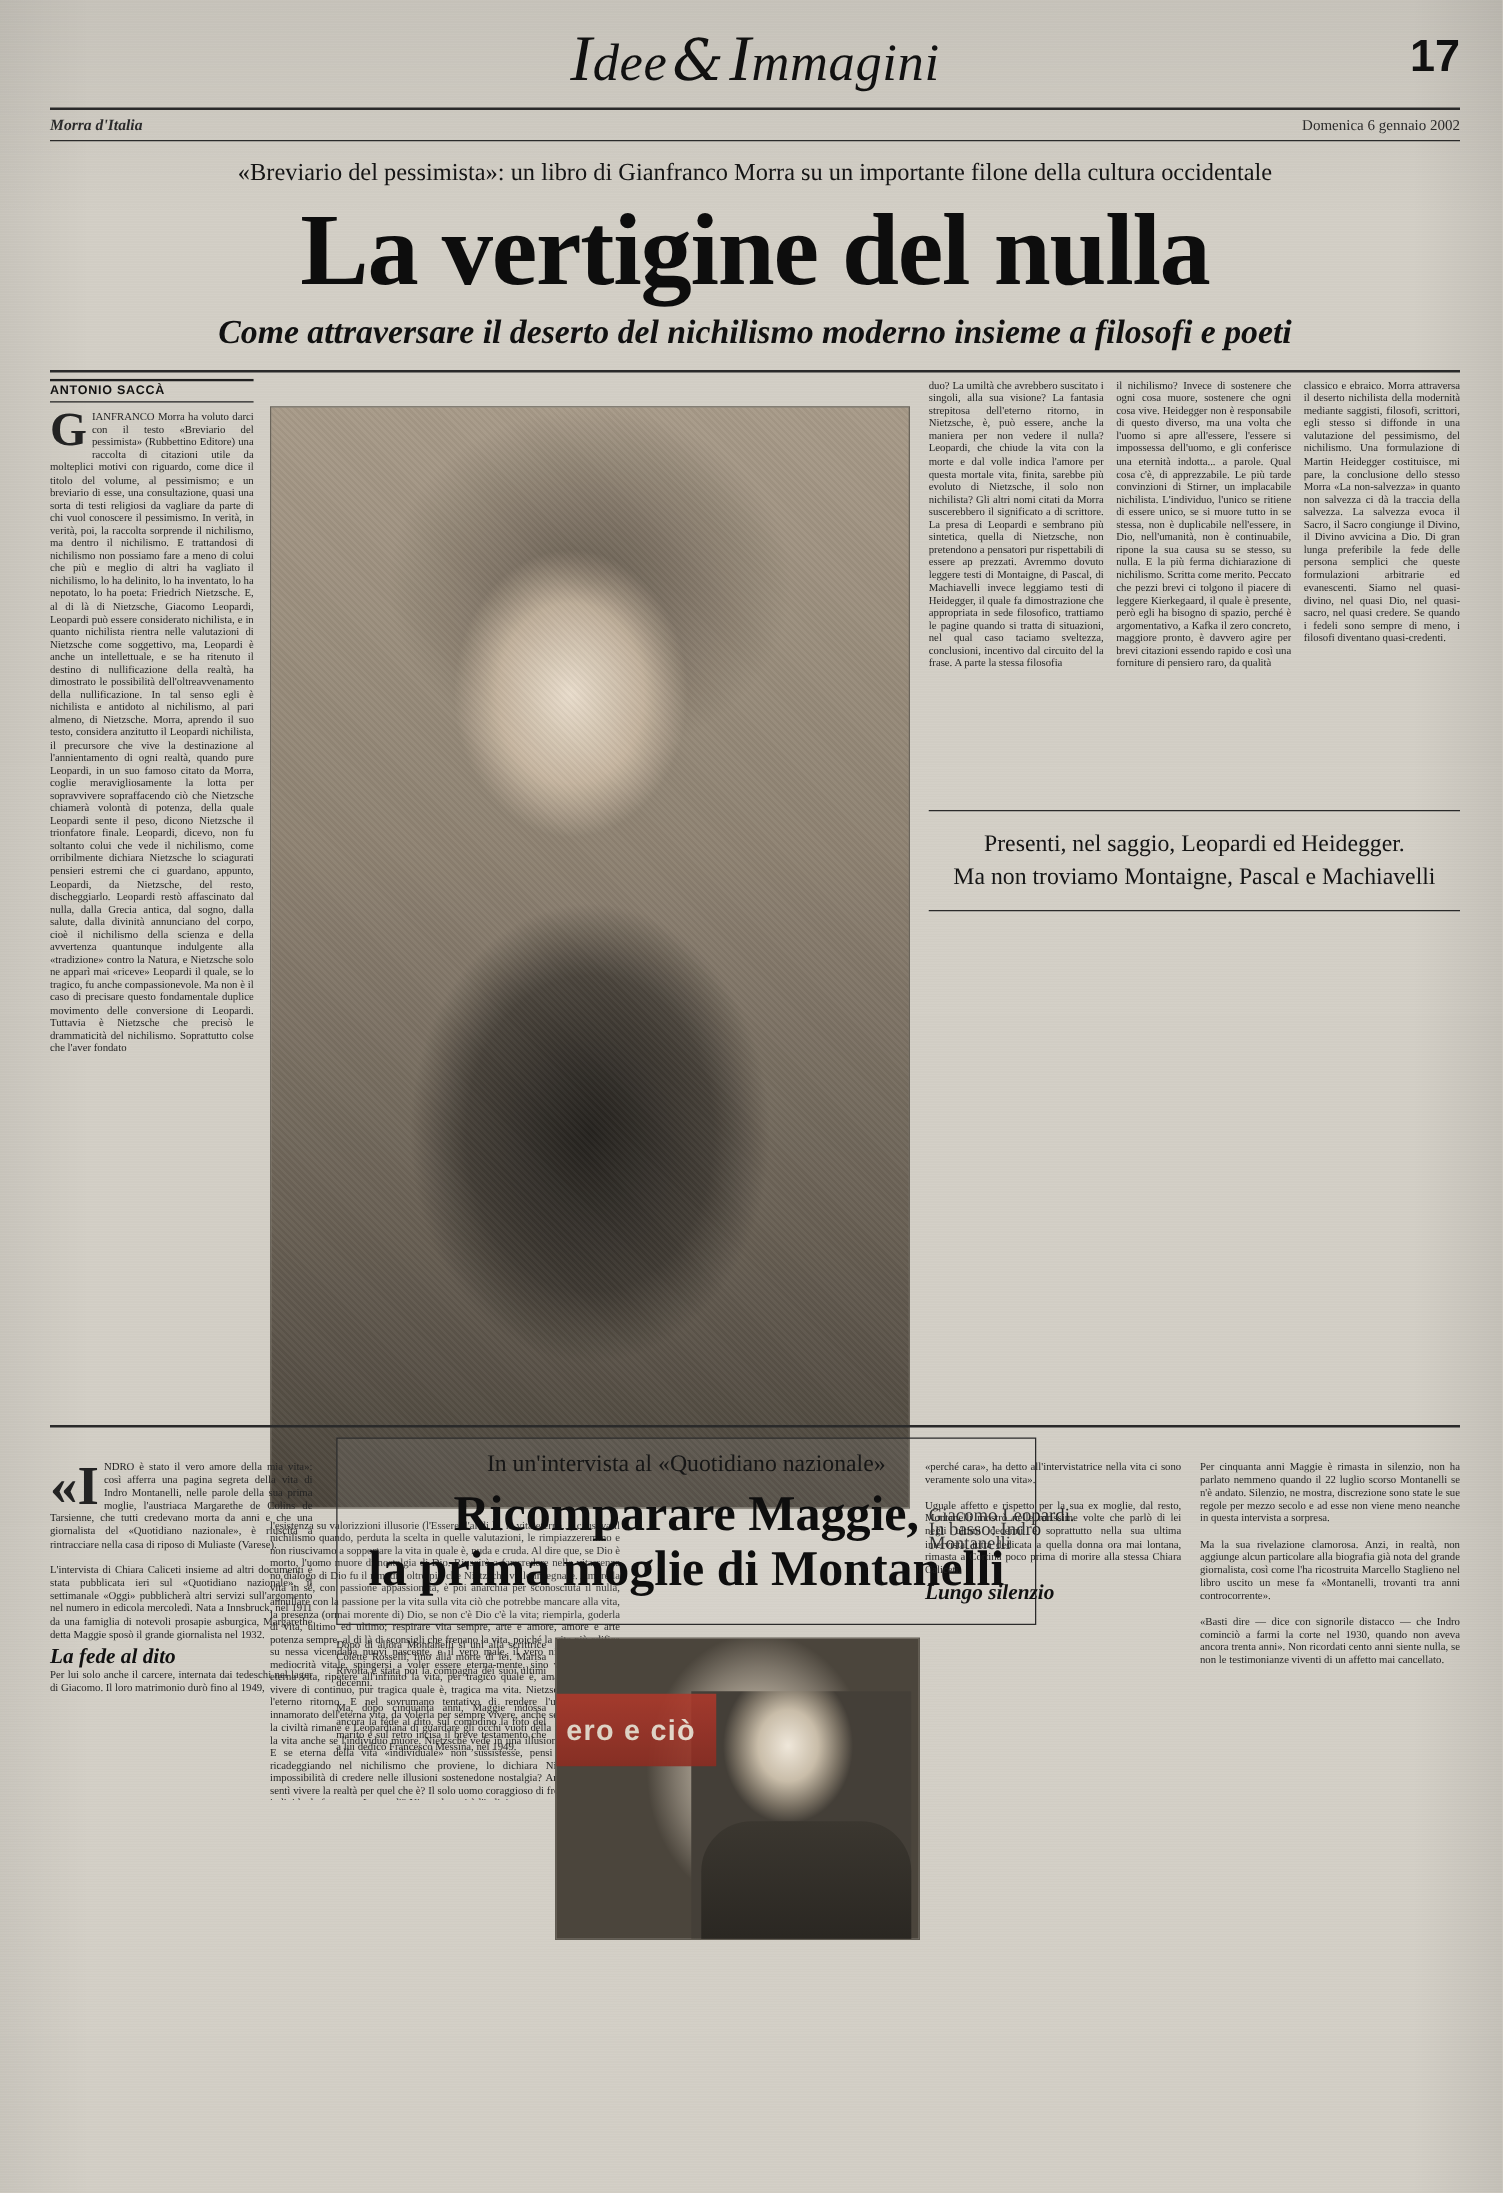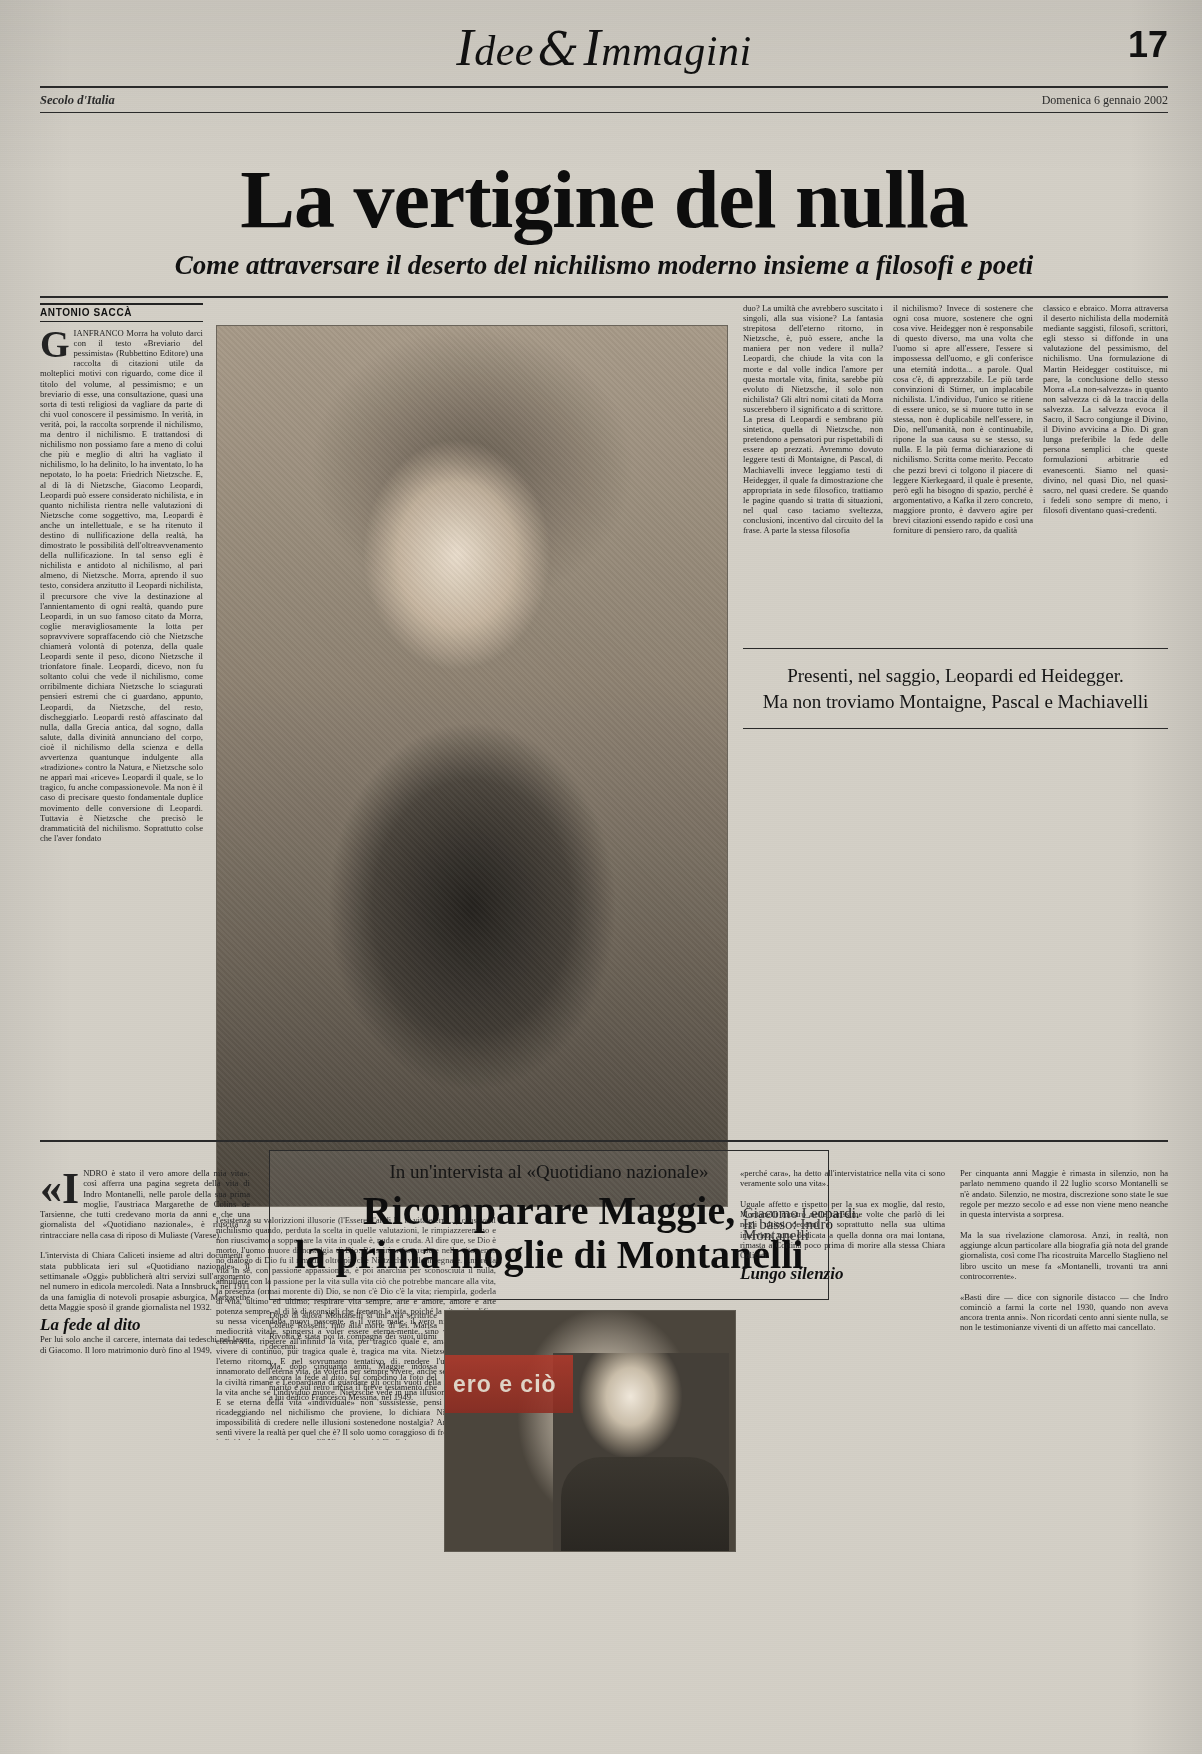--- a/index.html
+++ b/index.html
@@ -224,25 +224,26 @@
 
   <div class="masthead">
     <div class="masthead-title">
       <span class="cap">I</span><span>dee</span><span class="amp">&amp;</span><span class="cap">I</span><span>mmagini</span>
     </div>
     <div class="page-number">17</div>
   </div>
 
   <div class="rule rule-top"></div>
   <div class="folio">
-    <div class="left">Secolo d'Italia</div>
+    <div class="left">Morra d'Italia</div>
     <div class="right">Domenica 6 gennaio 2002</div>
   </div>
   <div class="rule rule-bottom"></div>
 
+  <div class="kicker">«Breviario del pessimista»: un libro di Gianfranco Morra su un importante filone della cultura occidentale</div>
   <div class="headline">La vertigine del nulla</div>
   <div class="subhead">Come attraversare il deserto del nichilismo moderno insieme a filosofi e poeti</div>
   <div class="rule rule-head"></div>
 
   <div class="body-wrap">
 
     <div class="col colA">
       <div class="byline">ANTONIO SACCÀ</div>
       <span class="dropcap">G</span>
       <p class="first">IANFRANCO Morra ha voluto darci con il testo «Breviario del pessimista» (Rubbettino Editore) una raccolta di citazioni utile da molteplici motivi con riguardo, come dice il titolo del volume, al pessimismo; e un breviario di esse, una consultazione, quasi una sorta di testi religiosi da vagliare da parte di chi vuol conoscere il pessimismo. In verità, in verità, poi, la raccolta sorprende il nichilismo, ma dentro il nichilismo. E trattandosi di nichilismo non possiamo fare a meno di colui che più e meglio di altri ha vagliato il nichilismo, lo ha delinito, lo ha inventato, lo ha nepotato, lo ha poeta: Friedrich Nietzsche. E, al di là di Nietzsche, Giacomo Leopardi, Leopardi può essere considerato nichilista, e in quanto nichilista rientra nelle valutazioni di Nietzsche come soggettivo, ma, Leopardi è anche un intellettuale, e se ha ritenuto il destino di nullificazione della realtà, ha dimostrato le possibilità dell'oltreavvenamento della nullificazione. In tal senso egli è nichilista e antidoto al nichilismo, al pari almeno, di Nietzsche. Morra, aprendo il suo testo, considera anzitutto il Leopardi nichilista, il precursore che vive la destinazione al l'annientamento di ogni realtà, quando pure Leopardi, in un suo famoso citato da Morra, coglie meravigliosamente la lotta per sopravvivere sopraffacendo ciò che Nietzsche chiamerà volontà di potenza, della quale Leopardi sente il peso, dicono Nietzsche il trionfatore finale. Leopardi, dicevo, non fu soltanto colui che vede il nichilismo, come orribilmente dichiara Nietzsche lo sciagurati pensieri estremi che ci guardano, appunto, Leopardi, da Nietzsche, del resto, discheggiarlo. Leopardi restò affascinato dal nulla, dalla Grecia antica, dal sogno, dalla salute, dalla divinità annunciano del corpo, cioè il nichilismo della scienza e della avvertenza quantunque indulgente alla «tradizione» contro la Natura, e Nietzsche solo ne apparì mai «riceve» Leopardi il quale, se lo tragico, fu anche compassionevole. Ma non è il caso di precisare questo fondamentale duplice movimento delle conversione di Leopardi.

